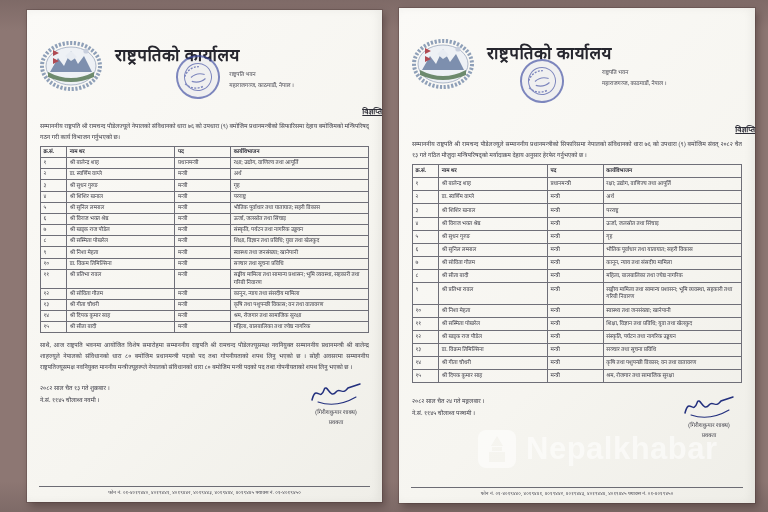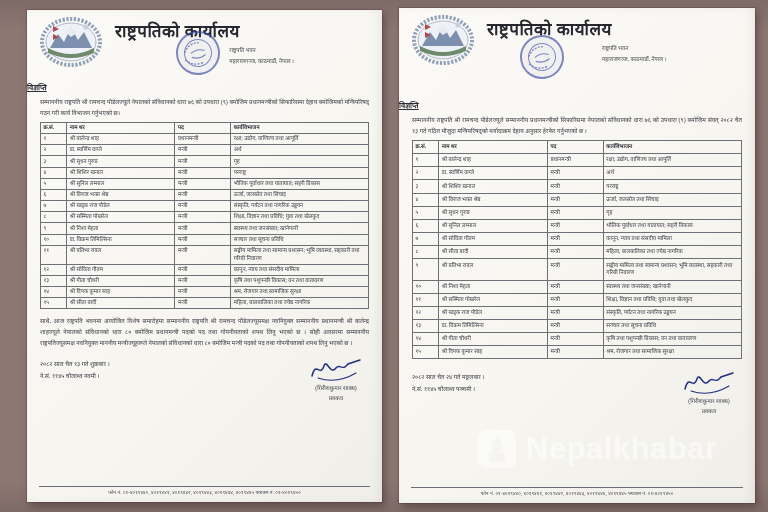--- a/index.html
+++ b/index.html
@@ -11,28 +11,28 @@
   .page{
     position:absolute;background:linear-gradient(135deg,#fbfaf7 0%,#f6f5f0 60%,#efeee8 100%);
     box-shadow:0 0 0 1px rgba(60,40,40,.25),3px 4px 8px rgba(30,15,15,.35),inset -4px 0 8px rgba(0,0,0,.05);
   }
   .page-left{left:27px;top:10px;width:355px;height:492px;}
   .page-right{left:399px;top:8px;width:356px;height:495px;}
   .letterhead{position:relative;height:66px;}
   .emblem{position:absolute;left:12px;top:6px;}
   .office-name{
     padding-left:88px;padding-top:9px;font-size:17px;font-weight:600;color:#26262e;
-    letter-spacing:.5px;white-space:nowrap;
+    letter-spacing:.5px;white-space:nowrap;margin-top:24px;
   }
   .stamp{position:absolute;left:148px;top:20px;opacity:.65;transform:rotate(-12deg);}
   .page-right .stamp{left:120px;top:26px;}
   .address{margin-left:57%;margin-top:3px;font-size:5.6px;line-height:1.9;color:#44444e;}
   .doc-title{
-    text-align:left;font-size:7.6px;font-weight:bold;text-decoration:underline;
-    margin-top:6px;color:#2e2e38;
+    text-align:right;font-size:7.6px;font-weight:bold;text-decoration:underline;
+    margin-top:6px;color:#2e2e38;margin-left:46px;
   }
   .page-right .doc-title{margin-top:26px;}
   .intro{margin:5px 13px 0;font-size:6px;line-height:1.75;text-align:justify;}
   table{border-collapse:collapse;margin:4px 13px 0;width:calc(100% - 26px);}
   th,td{border:.6px solid #6f6f78;font-size:5.5px;line-height:1.45;padding:1.1px 2.5px;vertical-align:top;text-align:left;}
   .page-right th,.page-right td{padding:2.1px 2.5px;}
   th{font-weight:bold;color:#2e2e38;}
   th:nth-child(1),td:nth-child(1){width:8%;}
   th:nth-child(2),td:nth-child(2){width:33%;}
   th:nth-child(3),td:nth-child(3){width:17%;}

